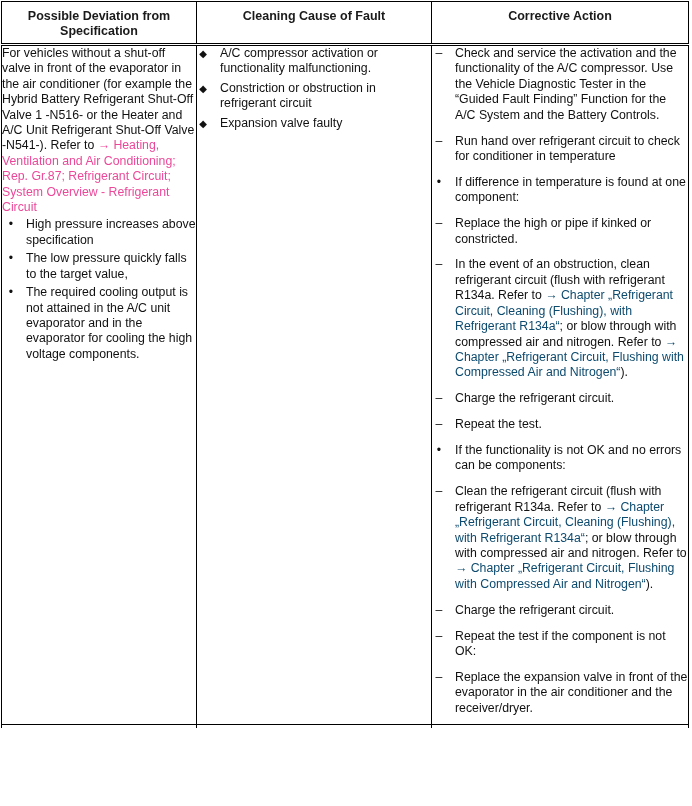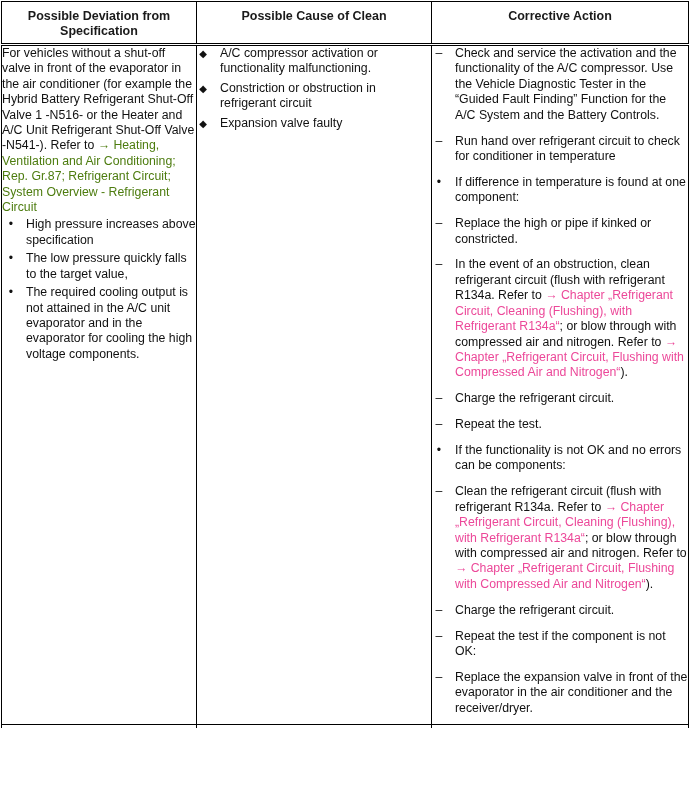--- a/index.html
+++ b/index.html
@@ -44,22 +44,22 @@
     .col2 { width: 235px; }
     .col3 { width: 257px; }
 
     .cell-body {
       line-height: 15.4px;
     }
     .c1 { padding: 5px 4px 6px 5px; }
     .c2 { padding: 5px 4px 6px 5px; }
     .c3 { padding: 5px 4px 6px 5px; }
 
-    .green { color: #4d7c0f; }
-    .red { color: #ec4899; }
+    .green { color: #ec4899; }
+    .red { color: #0c4a6e; }
 
     .list { margin: 0; padding: 0; list-style: none; }
     .list li {
       position: relative;
       margin: 0;
     }
     
     .c1 .list li {
       padding-left: 24px;
       margin-top: 3px;
@@ -108,21 +108,21 @@
 
 <table class="doc-table">
   <colgroup>
     <col class="col1">
     <col class="col2">
     <col class="col3">
   </colgroup>
   <thead>
     <tr>
       <th>Possible Deviation from Specification</th>
-      <th>Possible Cause of Clean</th>
+      <th>Cleaning Cause of Fault</th>
       <th>Corrective Action</th>
     </tr>
   </thead>
   <tbody>
     <tr>
 
       <td class="c1">
         <div class="cell-body">
           <div><span>For vehicles without a shut-off valve in front of the evaporator in the air conditioner (for example the Hybrid Battery Refrigerant Shut-Off Valve 1 -N516- or the Heater and A/C Unit Refrigerant Shut-Off Valve -N541-). Refer to </span><span class="green">→ Heating, Ventilation and Air Conditioning; Rep. Gr.87; Refrigerant Circuit; System Overview - Refrigerant Circuit</span></div>
           <ul class="list">

